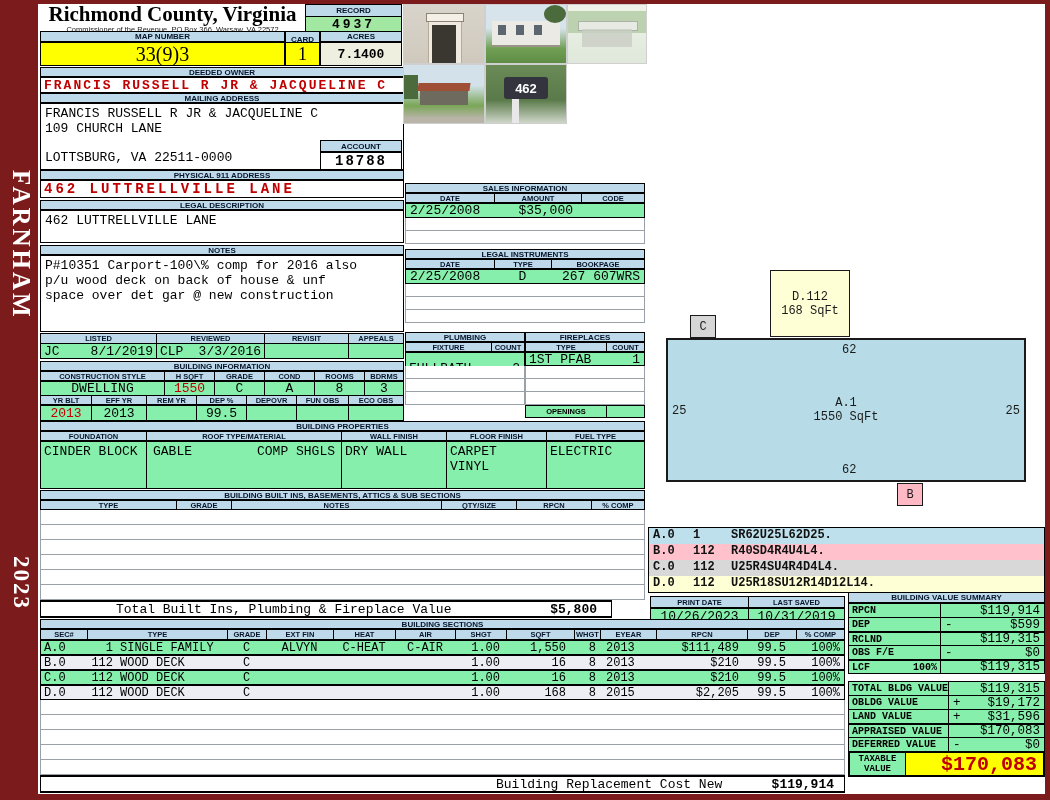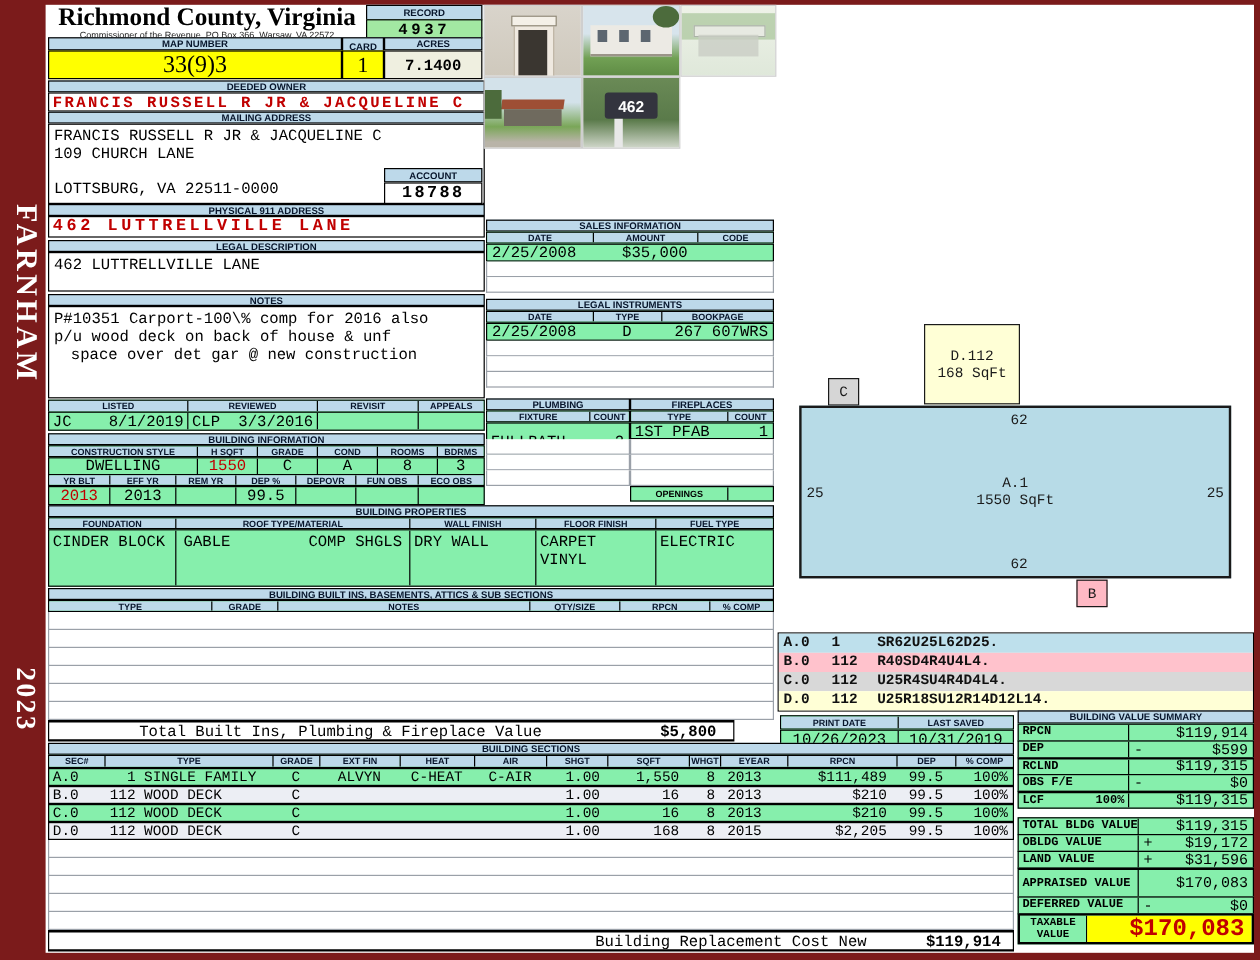--- a/index.html
+++ b/index.html
@@ -77,21 +77,21 @@
     <div class="abs band" style="left:2px;top:166px;width:364px;height:10px;">PHYSICAL 911 ADDRESS</div>
     <div class="abs box mono red" style="left:2px;top:176px;width:364px;height:18px;display:flex;align-items:center;letter-spacing:3px;padding-left:3px;font-size:14px;">462 LUTTRELLVILLE LANE</div>
 
     <div class="abs band" style="left:2px;top:196px;width:364px;height:10px;">LEGAL DESCRIPTION</div>
     <div class="abs box mono" style="left:2px;top:206px;width:364px;height:33px;padding:2px 4px;">462 LUTTRELLVILLE LANE</div>
 
     <div class="abs band" style="left:2px;top:241px;width:364px;height:10px;">NOTES</div>
     <div class="abs box" style="left:2px;top:251px;width:364px;height:77px;">
       <div class="mono" style="position:absolute;left:4px;top:2px;">P#10351 Carport-100\% comp for 2016 also</div>
       <div class="mono" style="position:absolute;left:4px;top:17px;">p/u wood deck on back of house &amp; unf</div>
-      <div class="mono" style="position:absolute;left:18px;top:32px;">space over det gar @ new construction</div>
+      <div class="mono" style="position:absolute;left:4px;top:32px;">space over det gar @ new construction</div>
     </div>
 
     <div class="abs g hrow" style="left:2px;top:329px;width:364px;height:11px;grid-template-columns:115px 108px 84px auto;">
       <div>LISTED</div>
       <div>REVIEWED</div>
       <div>REVISIT</div>
       <div>APPEALS</div>
     </div>
     <div class="abs g drow" style="left:2px;top:339px;width:364px;height:16px;grid-template-columns:115px 108px 84px auto;">
       <div style="justify-content:space-between;padding:0 3px;">
@@ -478,21 +478,21 @@
           <span>$19,172</span>
         </div>
       </div>
       <div class="g noline" style="grid-template-columns:100px auto;height:15px;margin-top:-1px;">
         <div class="sumlabel l" style="padding-left:3px;border-right:1px solid #000;">LAND VALUE</div>
         <div class="sval" style="justify-content:space-between;padding:0 4px;">
           <span>+</span>
           <span>$31,596</span>
         </div>
       </div>
-      <div class="g noline" style="grid-template-columns:100px auto;height:25px;margin-top:-1px;border-top-width:2px;">
+      <div class="g noline" style="grid-template-columns:100px auto;height:15px;margin-top:-1px;border-top-width:2px;">
         <div class="sumlabel l" style="padding-left:3px;border-right:1px solid #000;">APPRAISED VALUE</div>
         <div class="sval" style="justify-content:space-between;padding:0 4px;">
           <span></span>
           <span>$170,083</span>
         </div>
       </div>
       <div class="g noline" style="grid-template-columns:100px auto;height:15px;margin-top:-1px;">
         <div class="sumlabel l" style="padding-left:3px;border-right:1px solid #000;">DEFERRED VALUE</div>
         <div class="sval" style="justify-content:space-between;padding:0 4px;">
           <span>-</span>

